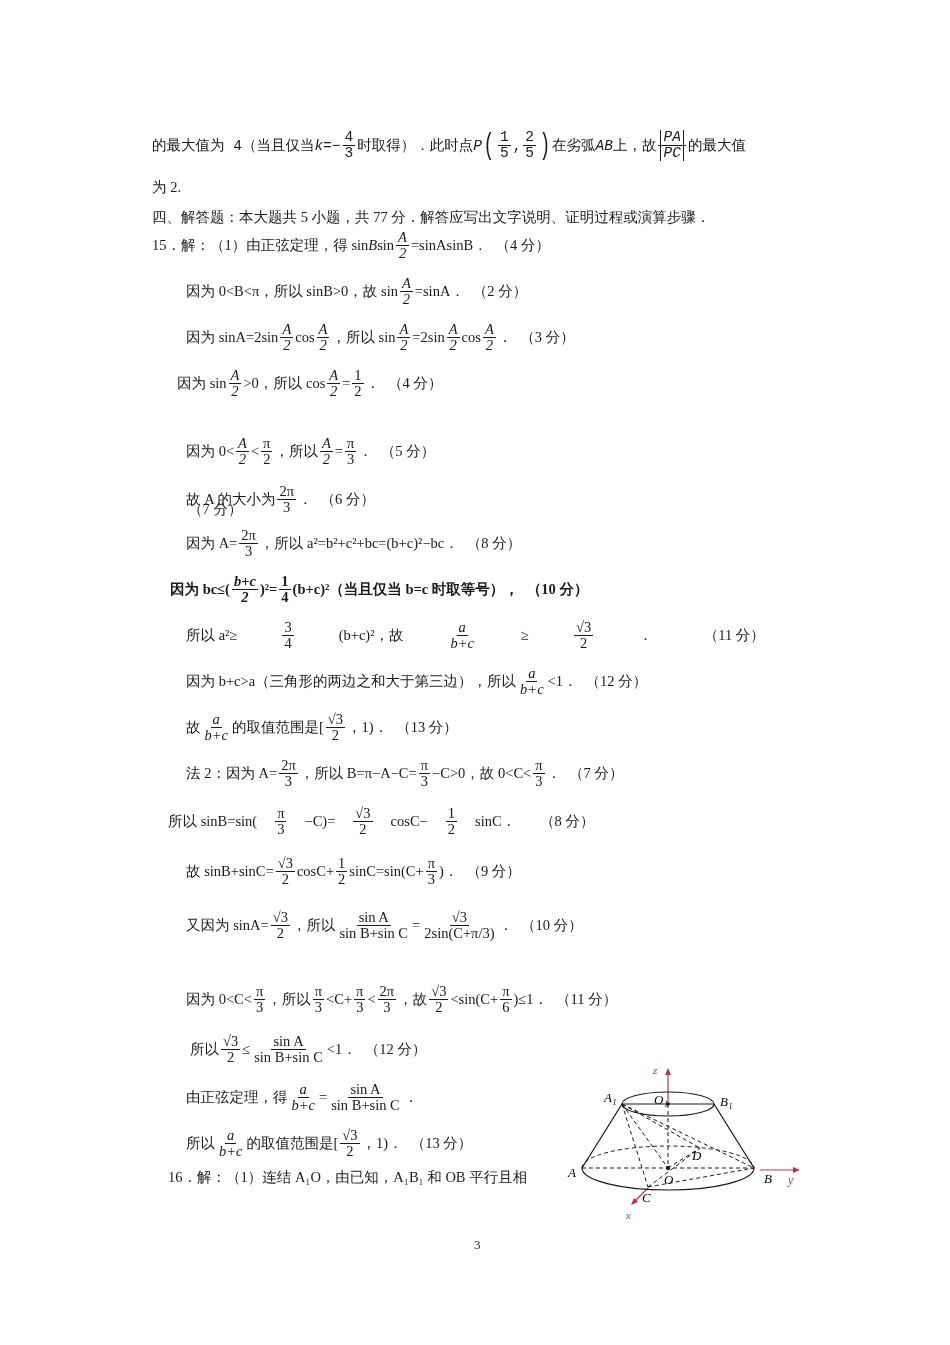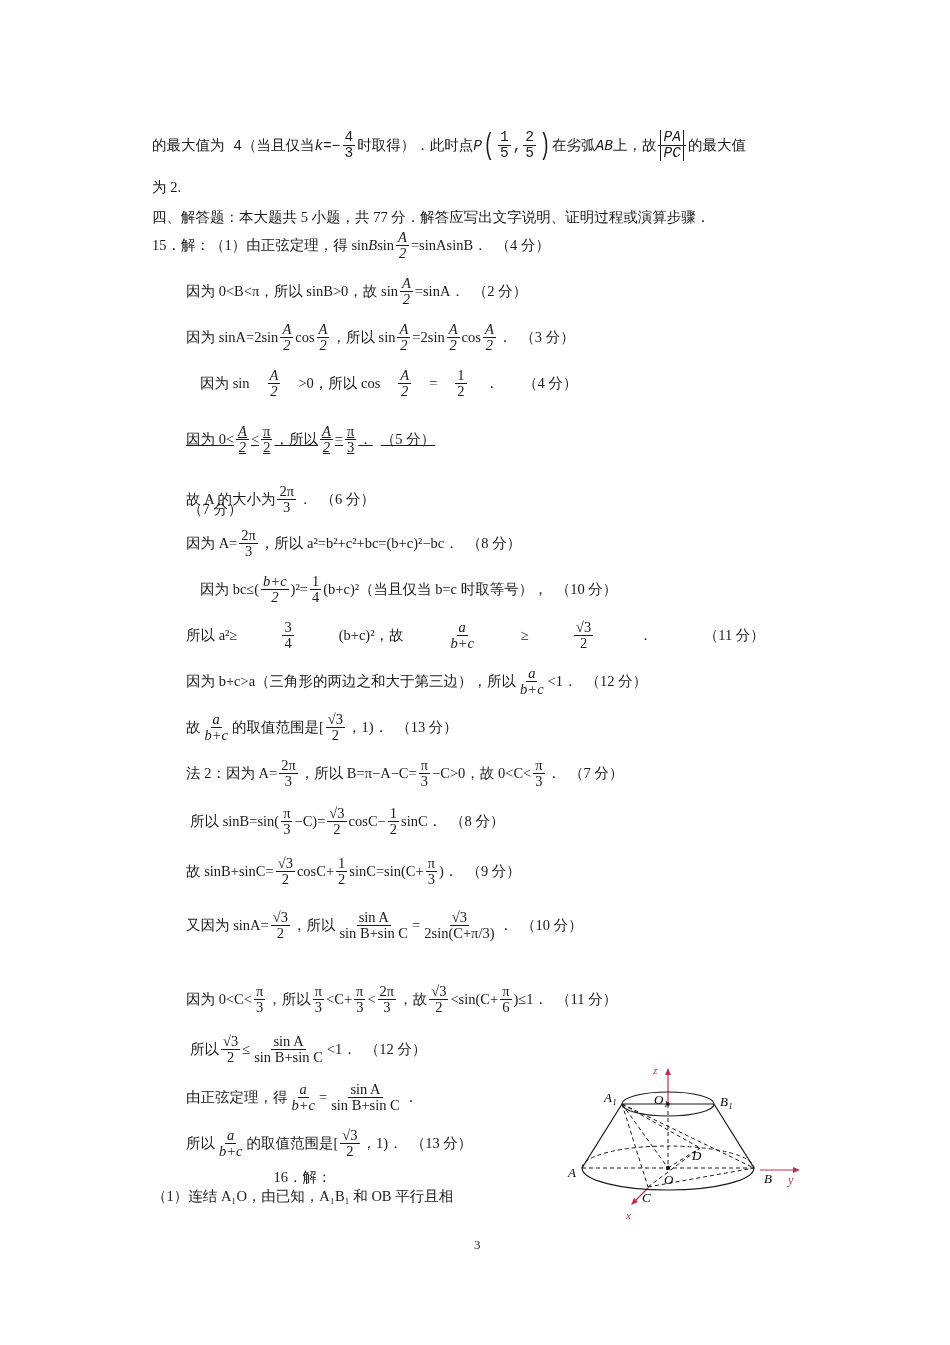--- a/index.html
+++ b/index.html
@@ -97,41 +97,41 @@
     </span>
   <span>cos</span>
   <span class="frac it">
       <span class="num">A</span>
       <span class="den">2</span>
     </span>
   <span>．</span>
   <span class="score">（3 分）</span>
 </div>
 
-<div class="line" style="left:200px; top:368px;gap:16px;">
+<div class="line" style="left:177px; top:368px;">
   <span>因为 sin</span>
   <span class="frac it">
       <span class="num">A</span>
       <span class="den">2</span>
     </span>
   <span>&gt;0，所以 cos</span>
   <span class="frac it">
       <span class="num">A</span>
       <span class="den">2</span>
     </span>
   <span>=</span>
   <span class="frac">
       <span class="num">1</span>
       <span class="den">2</span>
     </span>
   <span>．</span>
   <span class="score">（4 分）</span>
 </div>
 
-<div class="line" style="left:186px; top:424px;text-decoration:underline;">
+<div class="line" style="left:186px; top:436px;">
   <span>因为 0&lt;</span>
   <span class="frac it">
       <span class="num">A</span>
       <span class="den">2</span>
     </span>
   <span>&lt;</span>
   <span class="frac">
       <span class="num">π</span>
       <span class="den">2</span>
     </span>
@@ -166,21 +166,21 @@
 <div class="line" style="left:186px; top:528px;">
   <span>因为 A=</span>
   <span class="frac">
       <span class="num">2π</span>
       <span class="den">3</span>
     </span>
   <span>，所以 a²=b²+c²+bc=(b+c)²−bc．</span>
   <span class="score">（8 分）</span>
 </div>
 
-<div class="line" style="left:200px; top:574px;">
+<div class="line" style="left:170px; top:574px;font-weight:bold;">
   <span>因为 bc≤(</span>
   <span class="frac it">
       <span class="num">b+c</span>
       <span class="den">2</span>
     </span>
   <span>)²=</span>
   <span class="frac">
       <span class="num">1</span>
       <span class="den">4</span>
     </span>
@@ -246,21 +246,21 @@
     </span>
   <span>−C&gt;0，故 0&lt;C&lt;</span>
   <span class="frac">
       <span class="num">π</span>
       <span class="den">3</span>
     </span>
   <span>．</span>
   <span class="score">（7 分）</span>
 </div>
 
-<div class="line" style="left:190px; top:806px;">
+<div class="line" style="left:168px; top:806px;gap:16px;">
   <span>所以 sinB=sin(</span>
   <span class="frac">
       <span class="num">π</span>
       <span class="den">3</span>
     </span>
   <span>−C)=</span>
   <span class="frac">
       <span class="num">√3</span>
       <span class="den">2</span>
     </span>
@@ -385,21 +385,21 @@
     </span>
   <span>的取值范围是[</span>
   <span class="frac">
       <span class="num">√3</span>
       <span class="den">2</span>
     </span>
   <span>，1)．</span>
   <span class="score">（13 分）</span>
 </div>
 
-<div class="line" style="left:152px; top:1168px;flex-direction:column;">
+<div class="line" style="left:168px; top:1168px;">
   <span>16．解：</span>
   <span>（1）连结 A₁O，由已知，A₁B₁ 和 OB 平行且相</span>
 </div>
 
 <div class="figure">
   <svg width="260" height="170" viewBox="0 0 260 170">
 
     <line x1="108" y1="44" x2="108" y2="12" stroke="#c0304a" stroke-width="1.2"></line>
     <polygon points="108,8 105,15 111,15" fill="#c0304a"></polygon>
 

